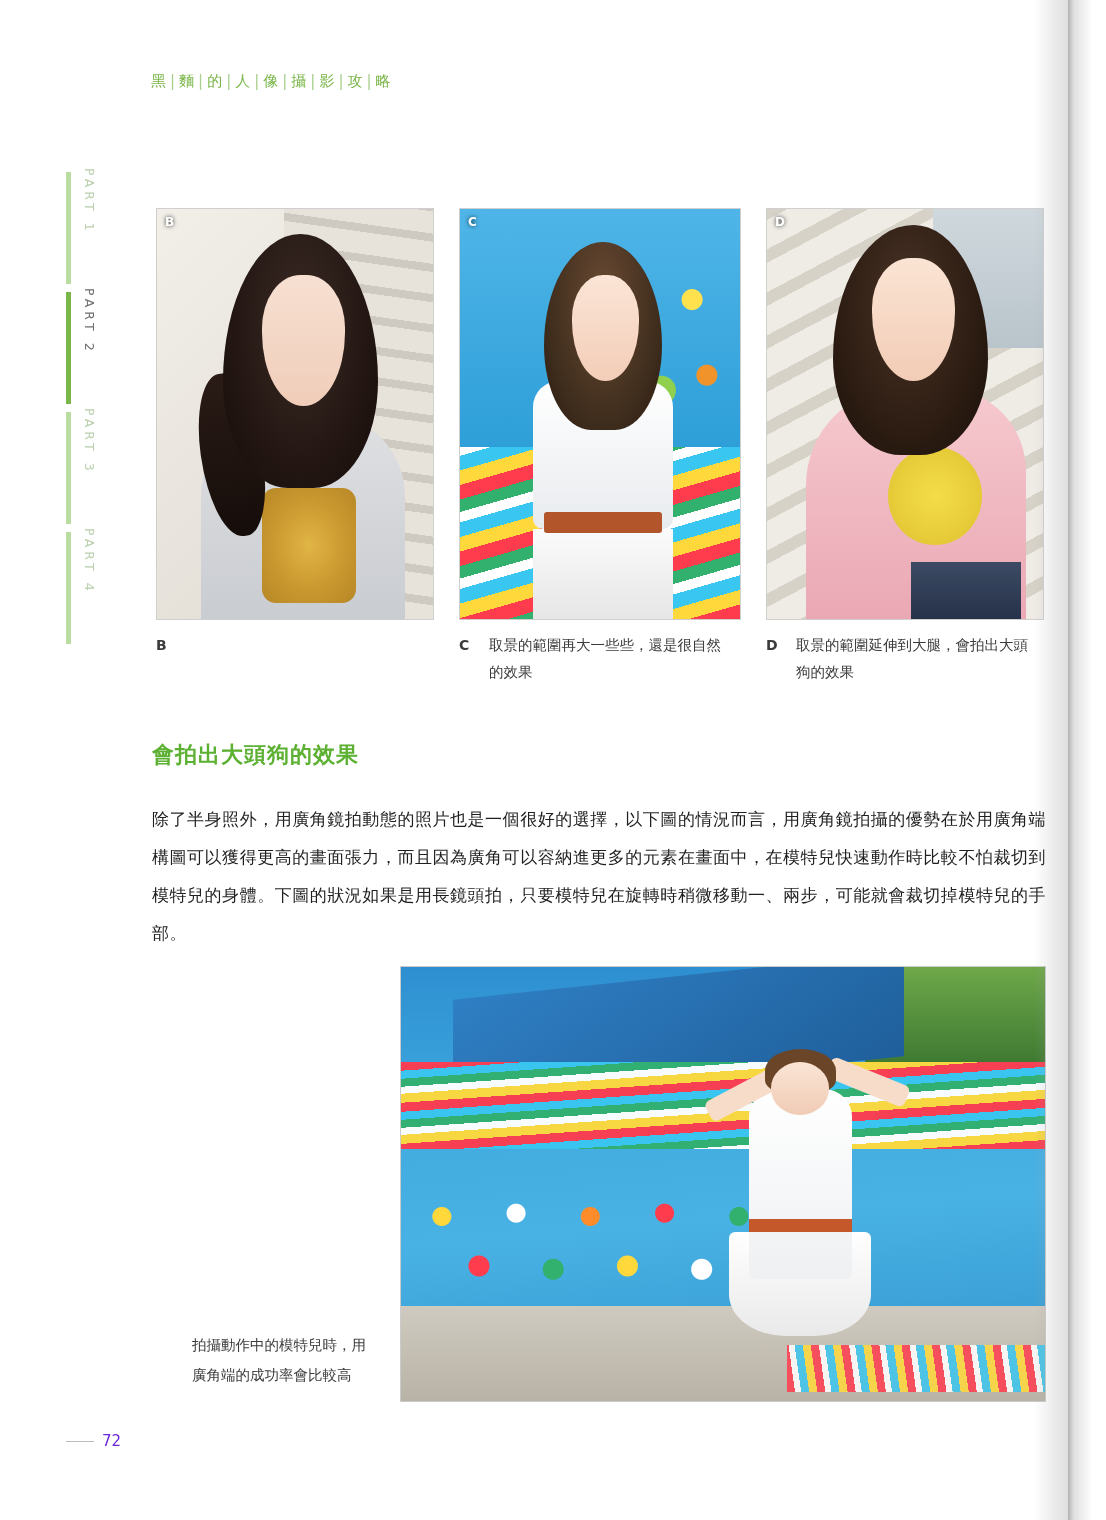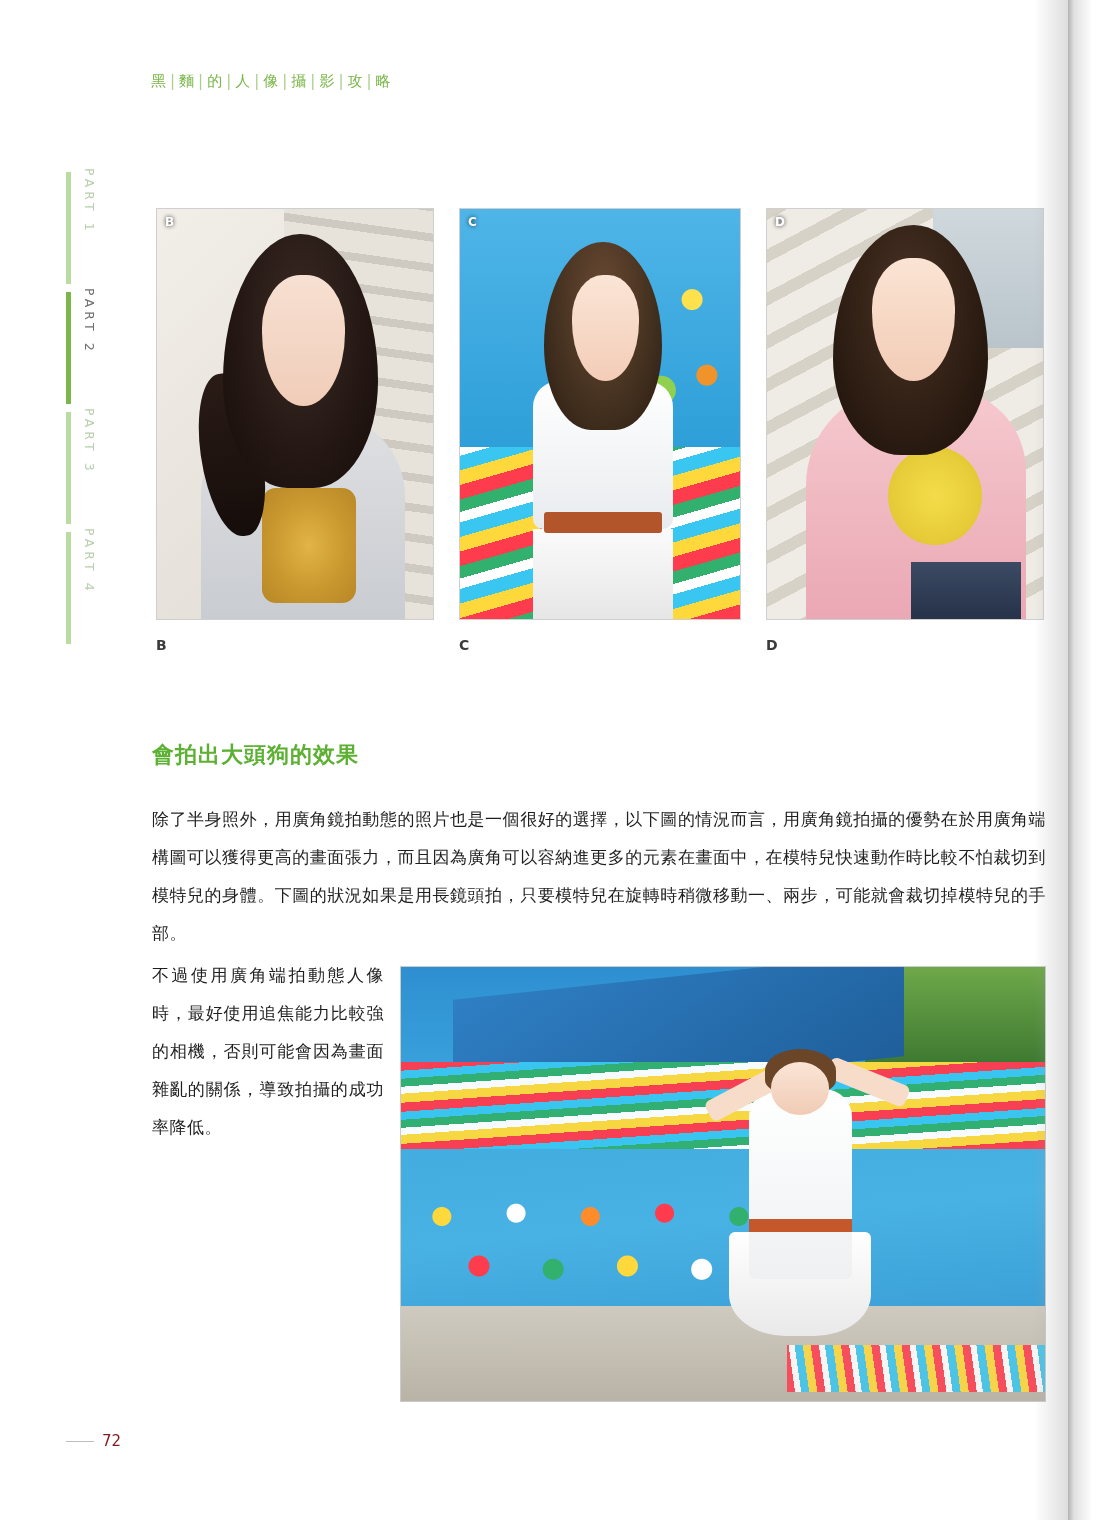--- a/index.html
+++ b/index.html
@@ -425,21 +425,21 @@
     line-height: 30px;
     color: #3b3b3b;
   }
   
   .page-number {
     position: absolute;
     left: 54px;
     top: 1432px;
     font-family: "DejaVu Sans", sans-serif;
     font-size: 15px;
-    color: #7f1d1d;
+    color: #6d28d9;
   }
   .page-rule {
     position: absolute;
     left: 18px;
     top: 1441px;
     width: 28px;
     height: 1px;
     background: #bdbdbd;
   }
 </style>
@@ -508,49 +508,51 @@
     </div>
 
   </div>
 
   <div class="captions">
     <div class="cap" id="capB">
       <span class="letter">B</span>
     </div>
     <div class="cap" id="capC">
       <span class="letter">C</span>
+      <span class="txt">取景的範圍再大一些些，還是很自然的效果</span>
     </div>
     <div class="cap" id="capD">
       <span class="letter">D</span>
+      <span class="txt">取景的範圍延伸到大腿，會拍出大頭狗的效果</span>
     </div>
   </div>
 
   <div class="section-title">會拍出大頭狗的效果</div>
 
   <div class="para1">除了半身照外，用廣角鏡拍動態的照片也是一個很好的選擇，以下圖的情況而言，用廣角鏡拍攝的優勢在於用廣角端構圖可以獲得更高的畫面張力，而且因為廣角可以容納進更多的元素在畫面中，在模特兒快速動作時比較不怕裁切到模特兒的身體。下圖的狀況如果是用長鏡頭拍，只要模特兒在旋轉時稍微移動一、兩步，可能就會裁切掉模特兒的手部。</div>
-  <div class="para2">不過使用廣角端拍動態人像時，最好使用追焦能力比較強的相機，否則可能會因為畫面雜亂的關係，導致拍攝的成功率降低。</div>
 
   <div class="big-photo">
     <div class="bp-sky"></div>
     <div class="bp-trees"></div>
     <div class="bp-roof"></div>
     <div class="bp-wall"></div>
     <div class="bp-stripes"></div>
     <div class="bp-figures"></div>
     <div class="bp-ground"></div>
     <div class="bp-ground-stripe"></div>
     <div class="bp-skirt"></div>
     <div class="bp-model-body"></div>
     <div class="bp-belt"></div>
     <div class="bp-arm-l"></div>
     <div class="bp-arm-r"></div>
     <div class="bp-model-hair"></div>
     <div class="bp-model-head"></div>
   </div>
 
+  <div class="big-caption">拍攝動作中的模特兒時，用廣角端的成功率會比較高</div>
 
   <div class="page-rule"></div>
   <div class="page-number">72</div>
 
   <div class="page-edge-inner"></div>
   <div class="page-edge"></div>
 
 </div>
 
 </body></html>

